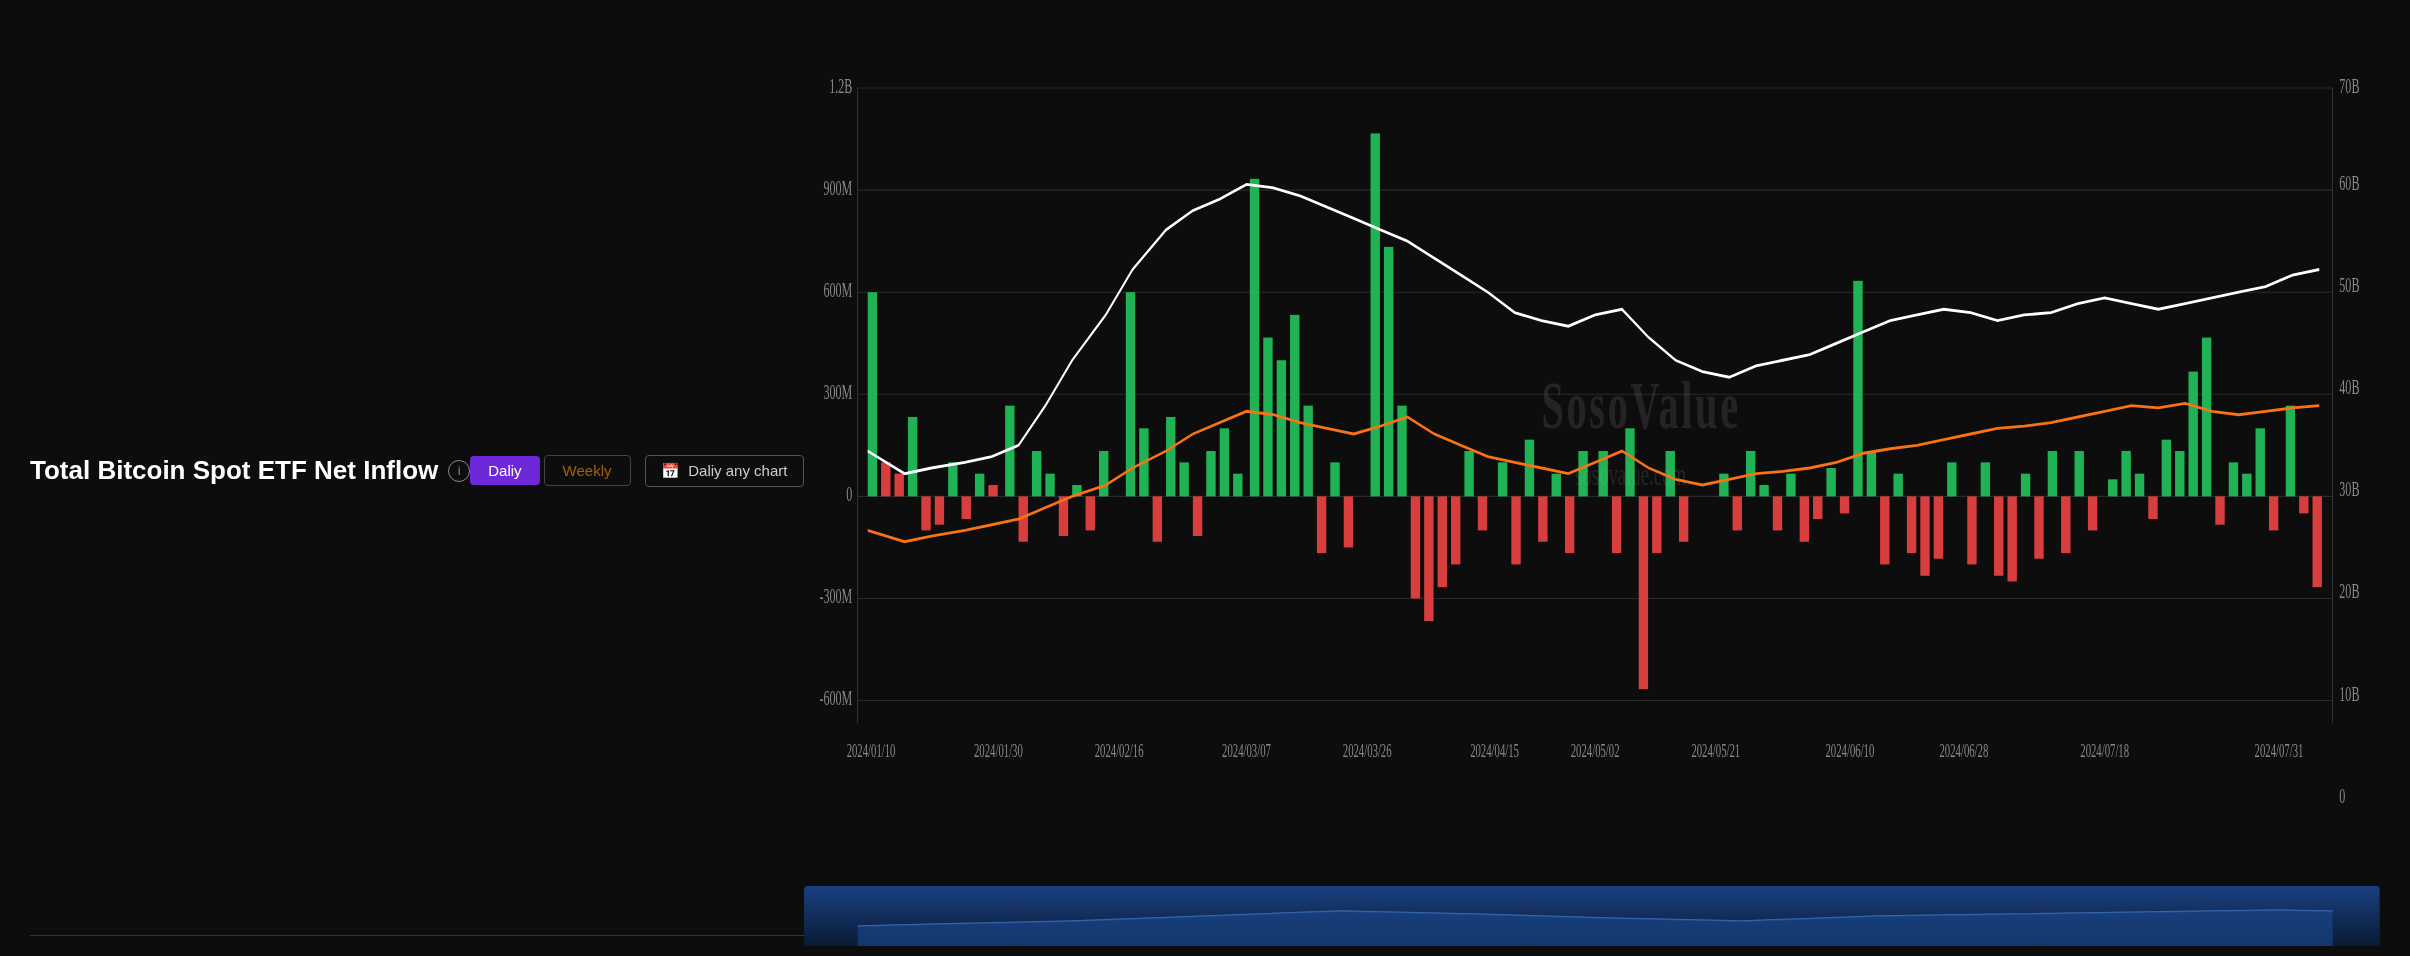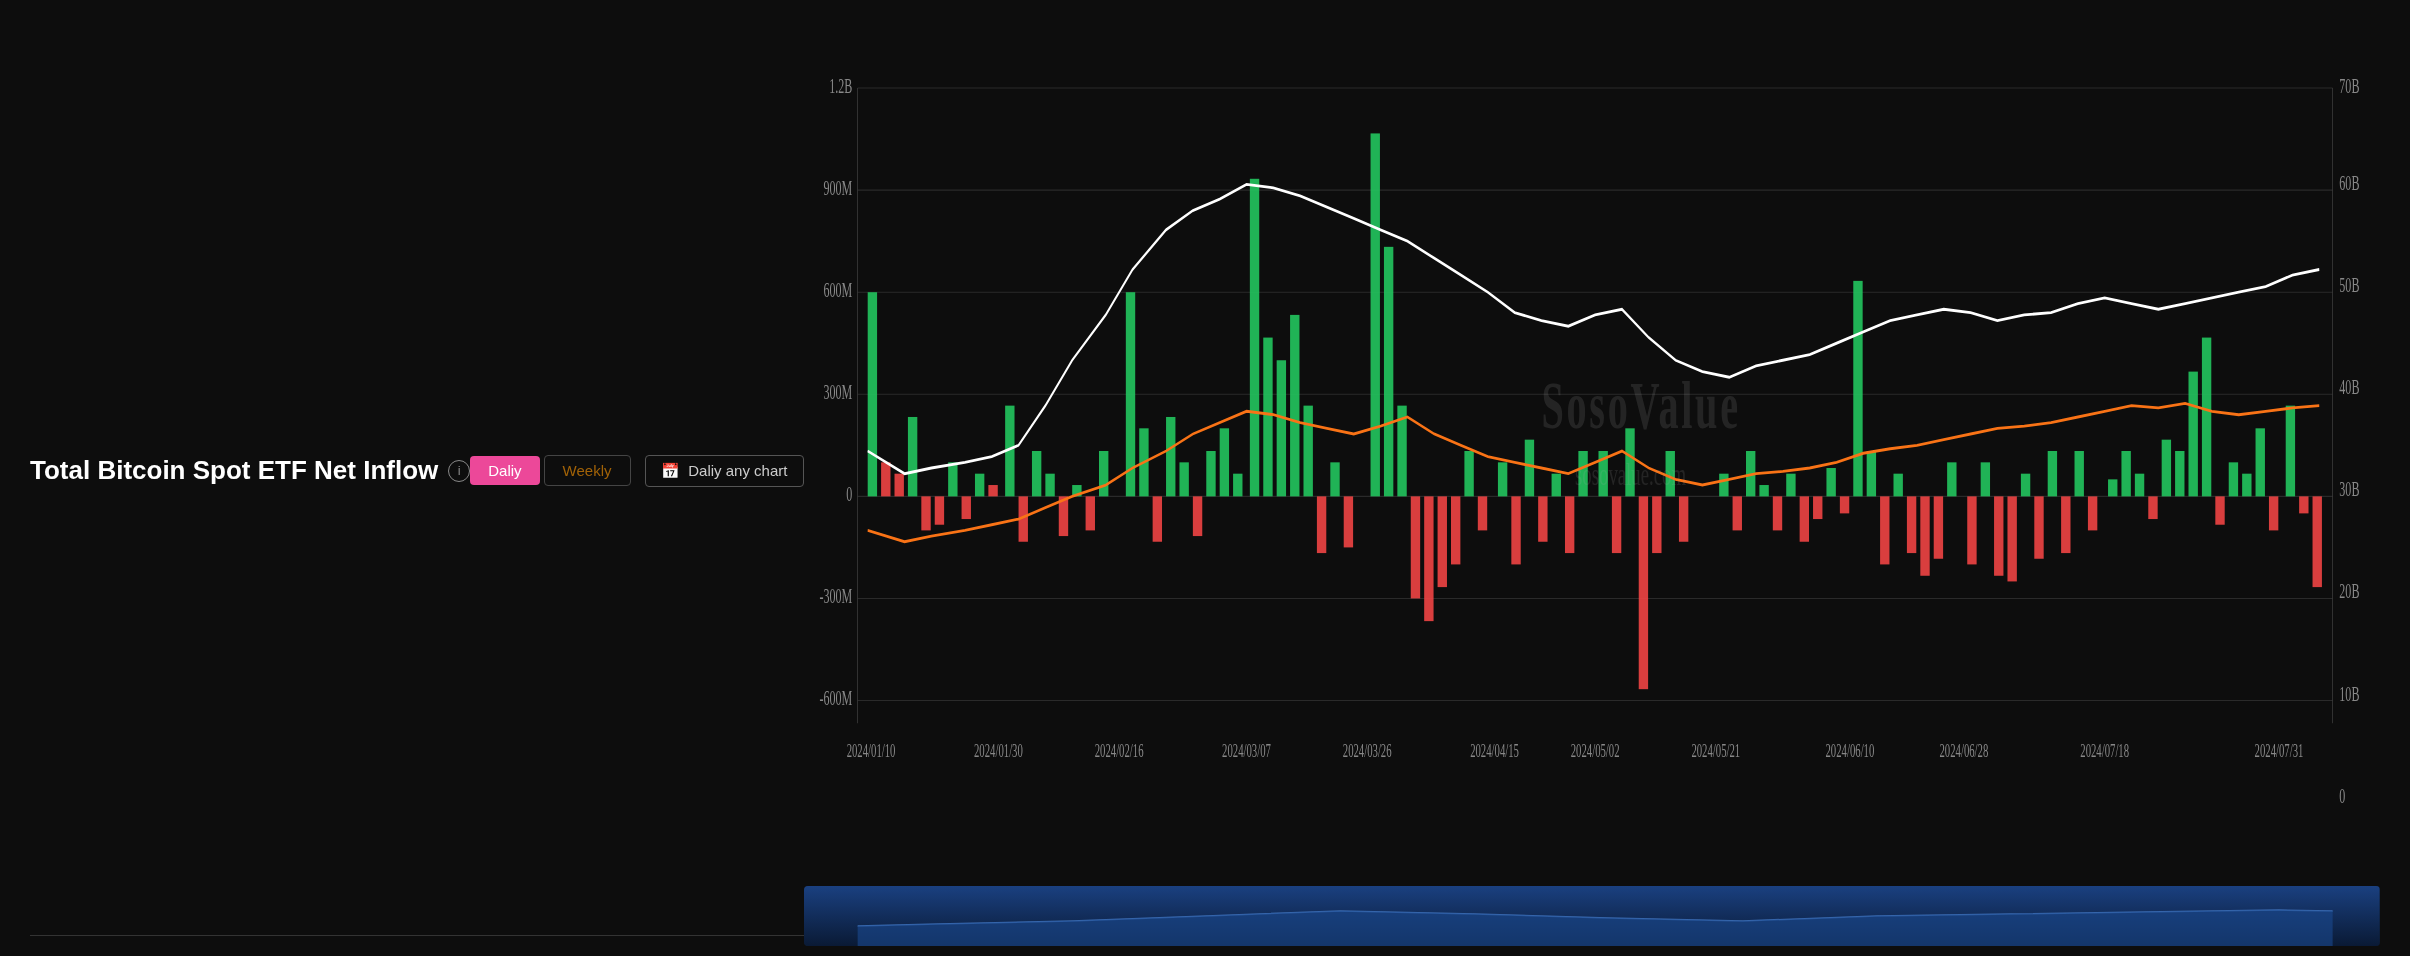--- a/index.html
+++ b/index.html
@@ -56,21 +56,21 @@
     }
     .tab-btn {
       padding: 6px 18px;
       border-radius: 4px;
       border: none;
       font-size: 15px;
       cursor: pointer;
       font-weight: 500;
     }
     .tab-btn.active {
-      background: #ec4899;
+      background: #6d28d9;
       color: #fff;
     }
     .tab-btn.inactive {
       background: transparent;
       color: #a16207;
       border: 1px solid #444;
     }
     .find-chart-btn {
       display: flex;
       align-items: center;

